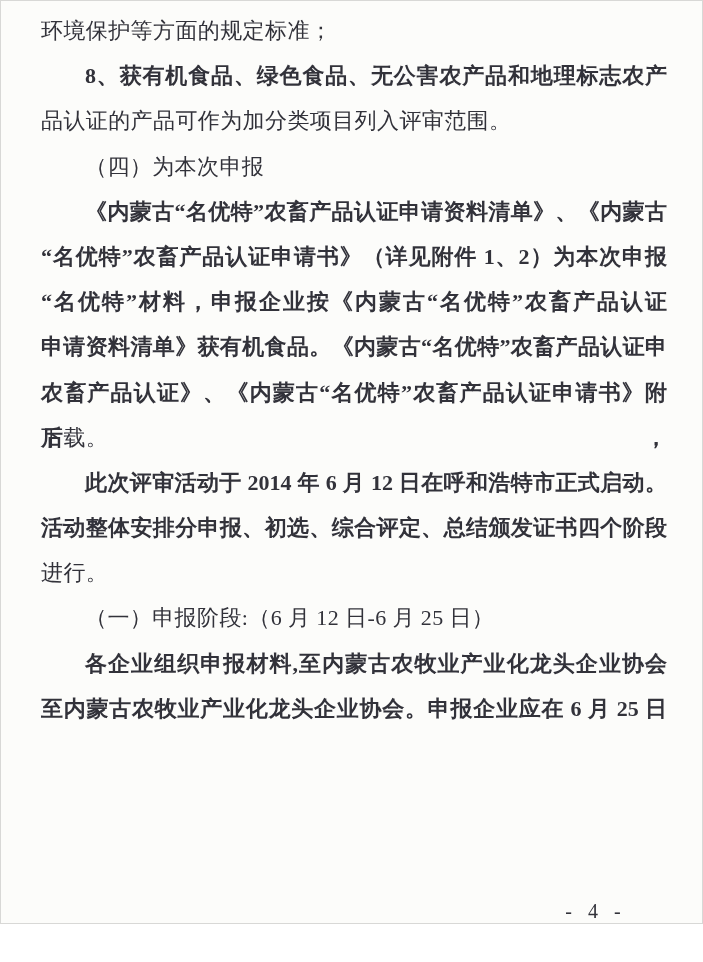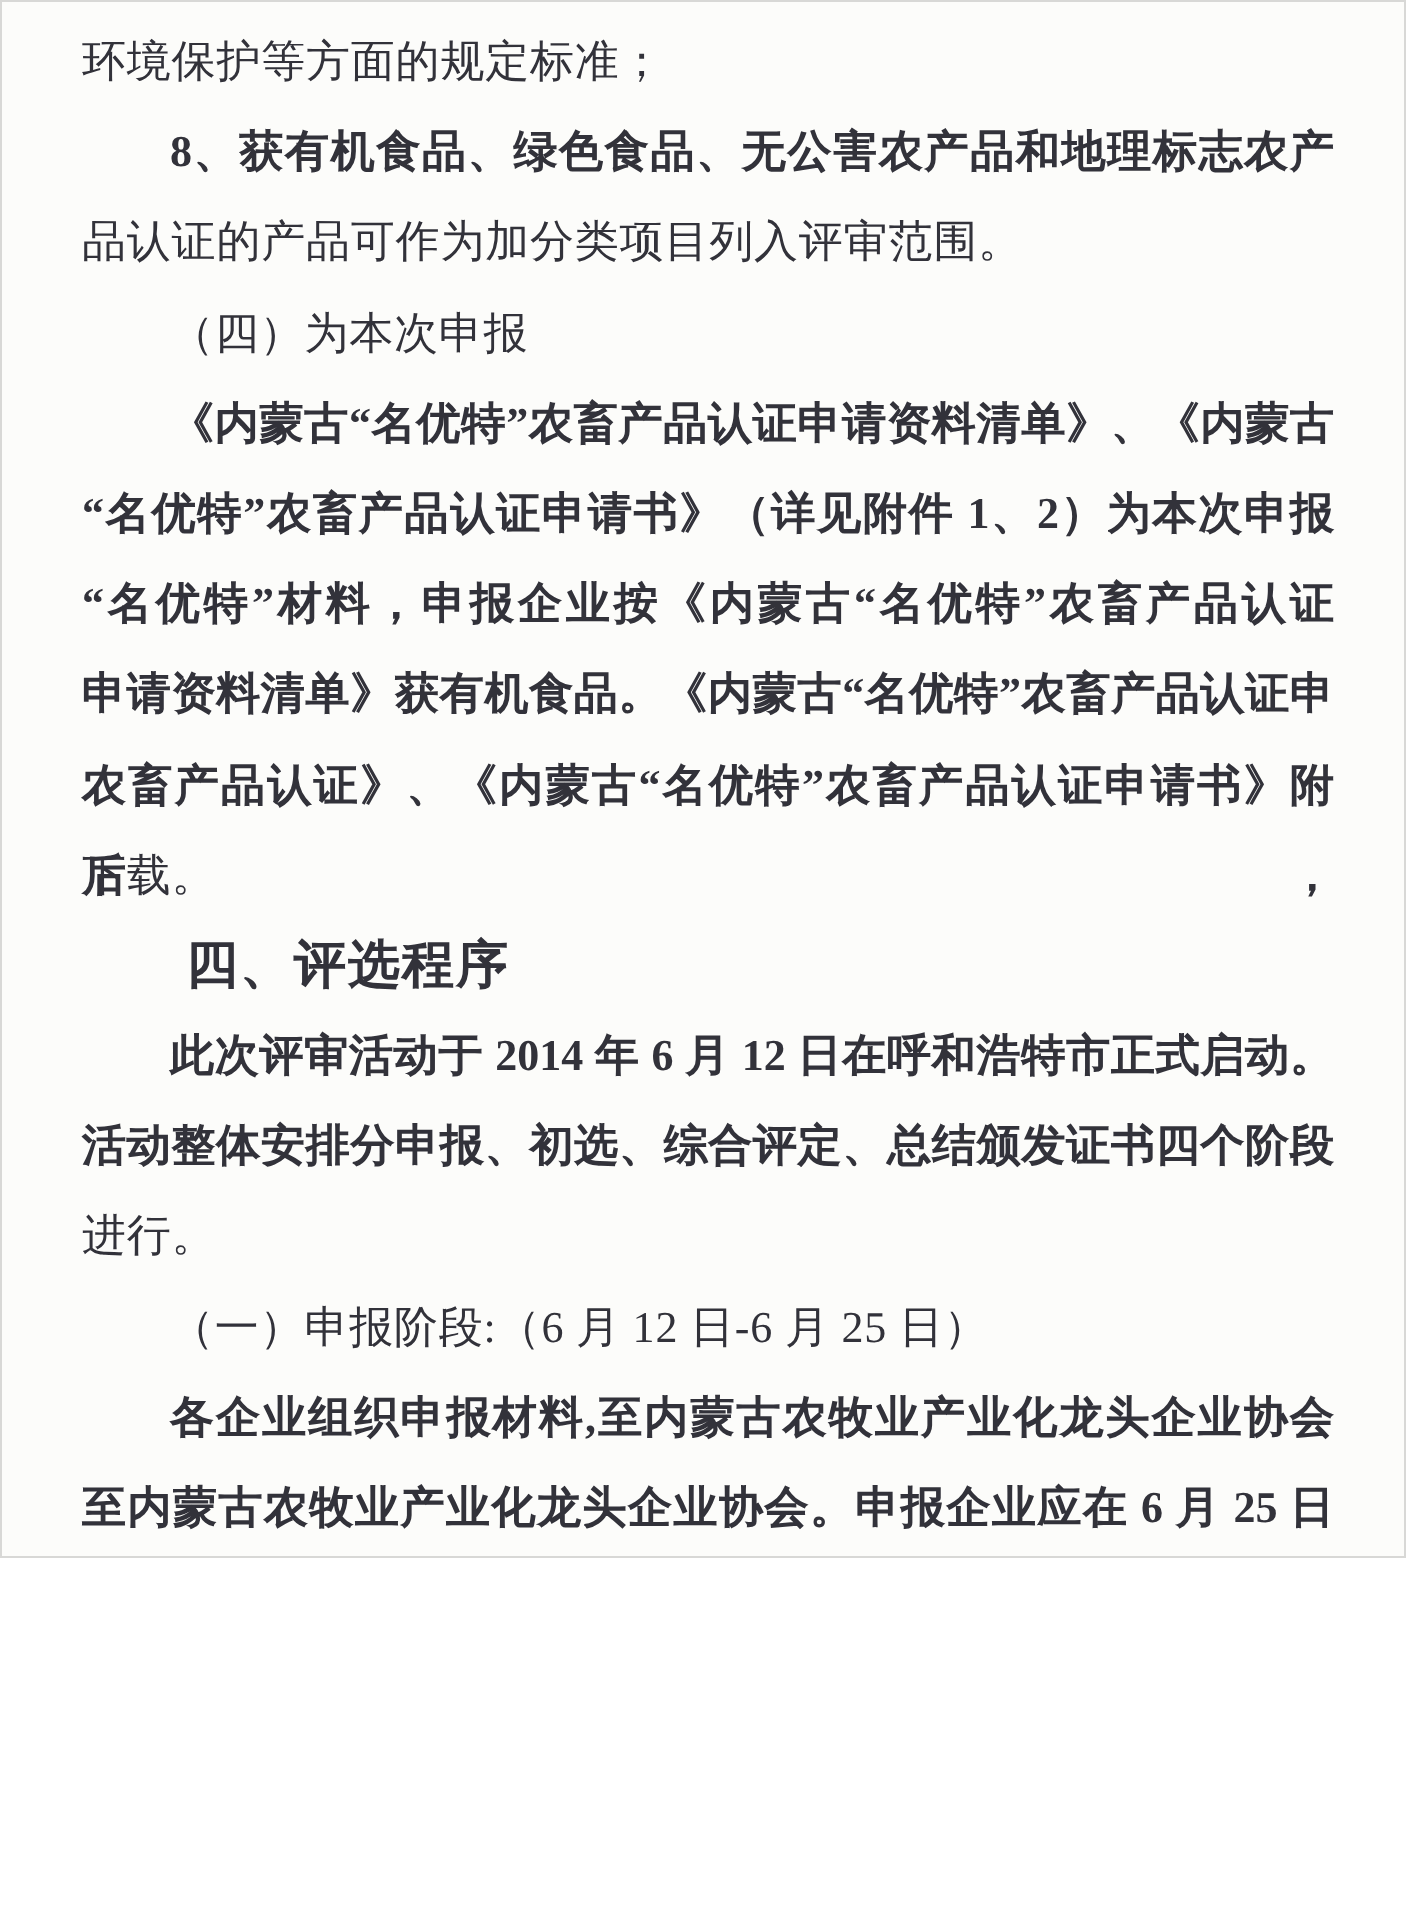--- a/index.html
+++ b/index.html
@@ -3,21 +3,21 @@
 <meta charset="utf-8">
 <style>
   html, body {
     margin: 0;
     padding: 0;
     background: #ffffff;
   }
   .page {
     position: relative;
     width: 703px;
-    height: 779px;
+    height: 924px;
     box-sizing: border-box;
     background: var(--bg, #fcfcfa);
     color: var(--ink, #32323a);
     border: 1px solid var(--edge, #d8d8d6);
     overflow: hidden;
     font-family: "Liberation Serif", "DejaVu Serif", serif;
   }
   .doc-body {
     padding: 7px 35px 0 40px;
   }
@@ -66,21 +66,20 @@
       <div class="line">环境保护等方面的规定标准；</div>
       <div class="line indent full">8、获有机食品、绿色食品、无公害农产品和地理标志农产</div>
       <div class="line">品认证的产品可作为加分类项目列入评审范围。</div>
       <div class="line indent">（四）为本次申报</div>
       <div class="line indent full">《内蒙古“名优特”农畜产品认证申请资料清单》、《内蒙古</div>
       <div class="line full">“名优特”农畜产品认证申请书》（详见附件 1、2）为本次申报</div>
       <div class="line full">“名优特”材料，申报企业按《内蒙古“名优特”农畜产品认证</div>
       <div class="line full">申请资料清单》获有机食品。《内蒙古“名优特”农畜产品认证申</div>
       <div class="line full">农畜产品认证》、《内蒙古“名优特”农畜产品认证申请书》附后，</div>
       <div class="line">下载。</div>
-      <div class="line indent heading">四、评选程序</div>
       <div class="line indent full">此次评审活动于 2014 年 6 月 12 日在呼和浩特市正式启动。</div>
       <div class="line full">活动整体安排分申报、初选、综合评定、总结颁发证书四个阶段</div>
       <div class="line">进行。</div>
       <div class="line indent">（一）申报阶段:（6 月 12 日-6 月 25 日）</div>
       <div class="line indent full">各企业组织申报材料,至内蒙古农牧业产业化龙头企业协会</div>
       <div class="line full">至内蒙古农牧业产业化龙头企业协会。申报企业应在 6 月 25 日</div>
     </div>
   <div class="page-number">- 4 -</div>
 </div>
 

